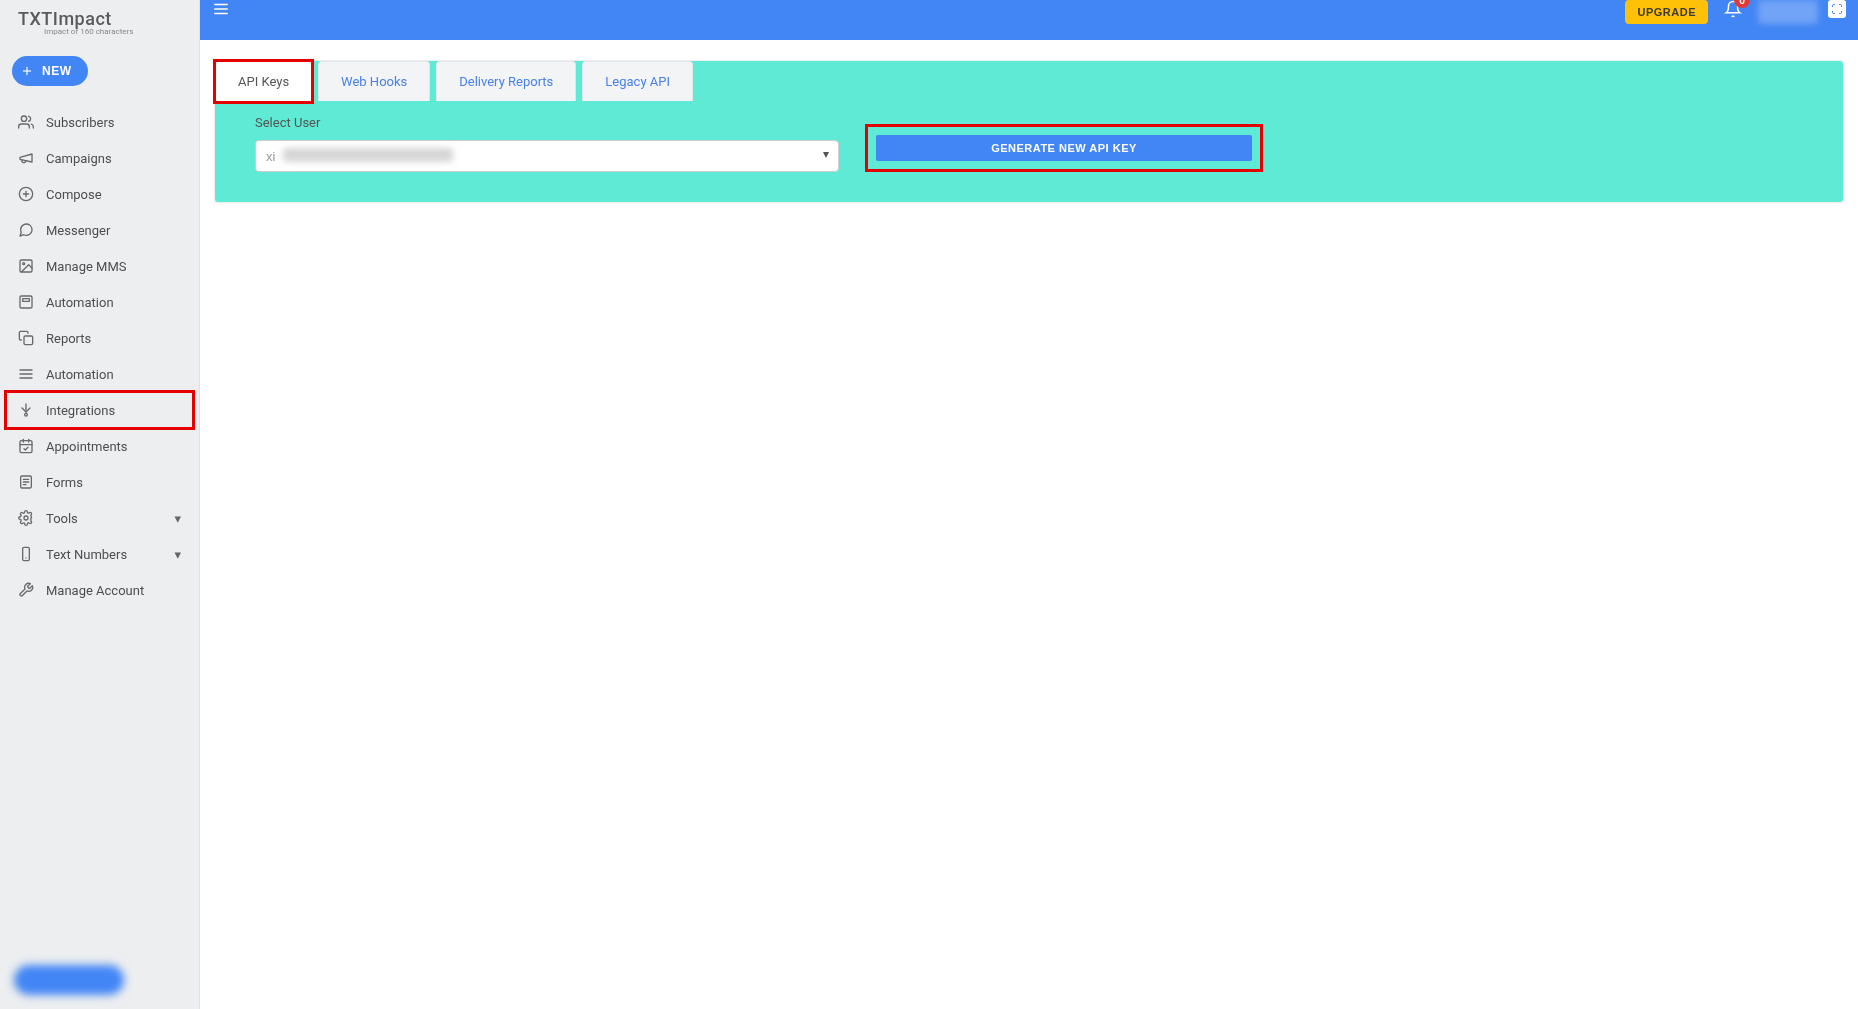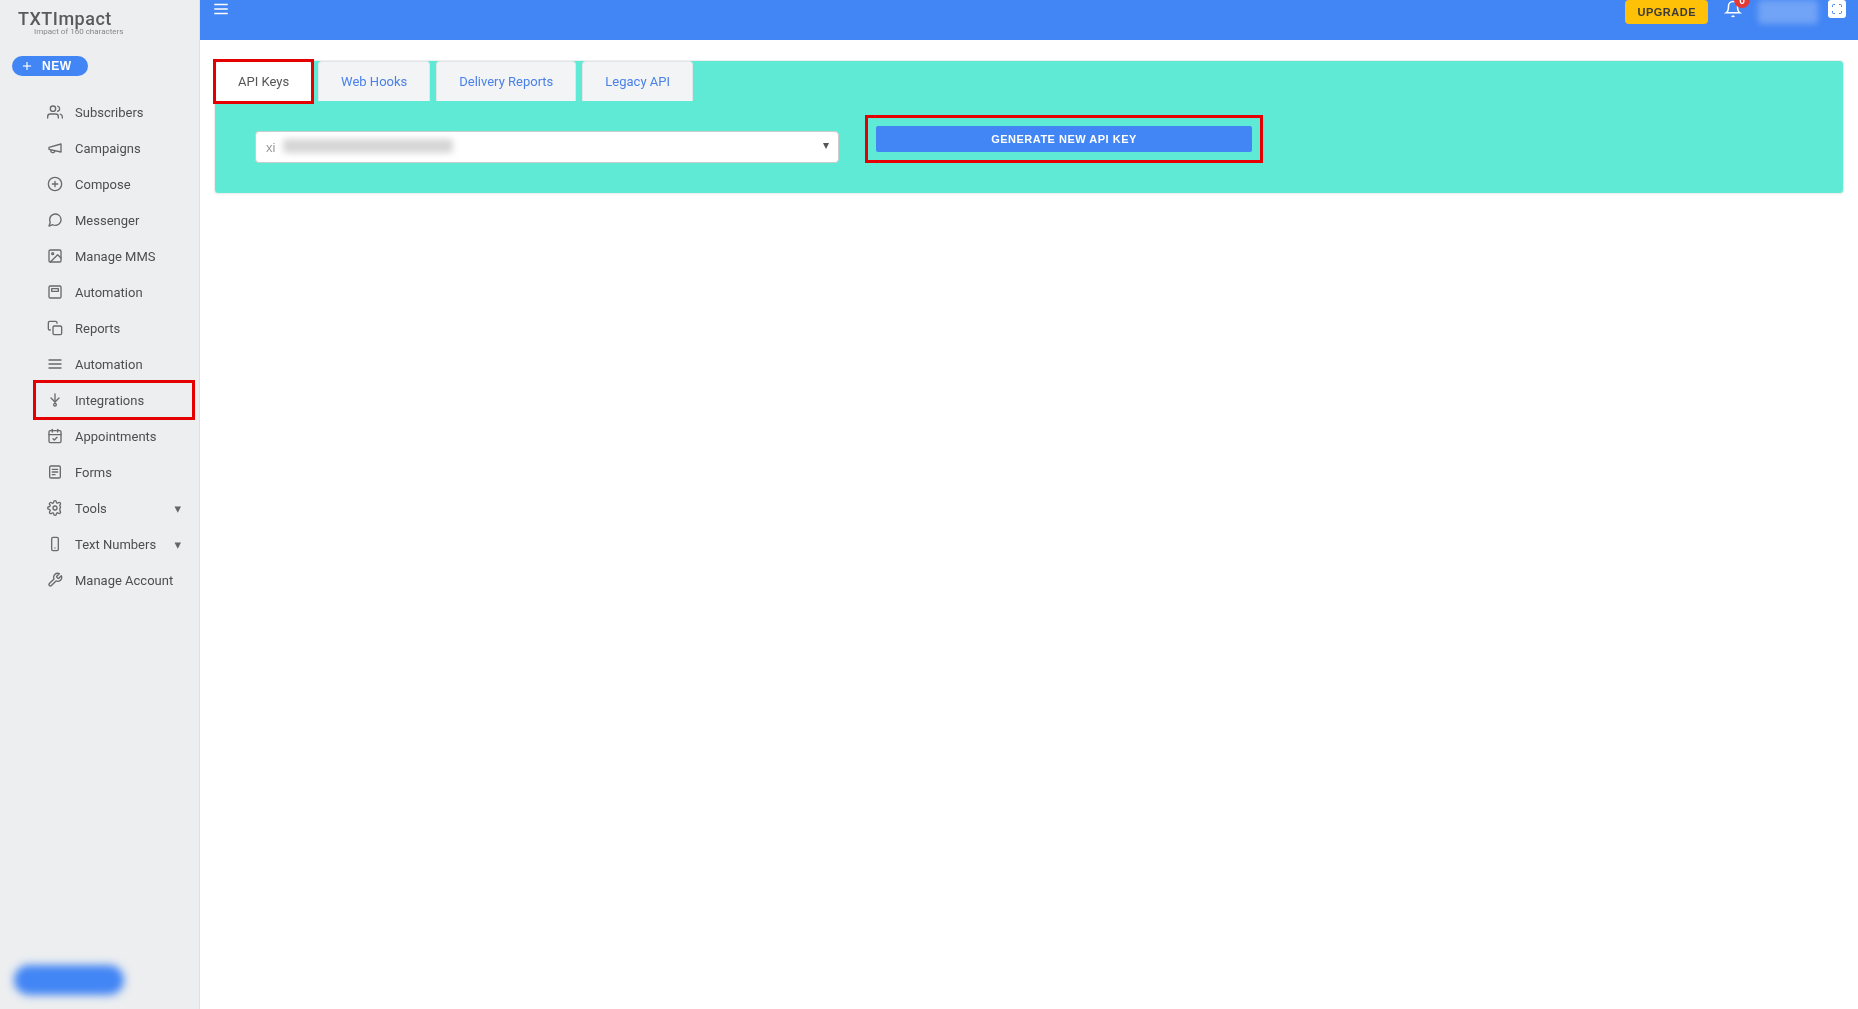--- a/index.html
+++ b/index.html
@@ -8,39 +8,39 @@
   .sidebar {
     width: 200px;
     background: #eceef0;
     border-right: 1px solid #e0e0e0;
     display: flex;
     flex-direction: column;
     position: relative;
   }
   .logo-area { padding: 8px 18px 10px; color: #555; }
   .logo-title { font-size: 18px; font-weight: 500; letter-spacing: .5px; color:#5a5a5a; }
-  .logo-sub { font-size: 8px; color: #888; margin-top:-2px; margin-left:16px; }
+  .logo-sub { font-size: 8px; color: #888; margin-top:-2px; margin-left:26px; }
   .new-btn {
     margin: 10px 0 14px 12px;
     width: 76px;
-    height: 20px;
+    height: 30px;
     background: #4285F4;
     border: none;
     border-radius: 16px;
     color: #fff;
     font-size: 12px;
     font-weight: 600;
     letter-spacing: .5px;
     display: flex;
     align-items: center;
     cursor: pointer;
     padding-left: 8px;
   }
   .new-btn svg { margin-right: 8px; }
-  .nav { flex: 1; overflow-y: auto; padding-top: 4px; padding-left: 29px; }
+  .nav { flex: 1; overflow-y: auto; padding-top: 4px; }
   .nav-item {
     display: flex;
     align-items: center;
     padding: 10px 18px;
     font-size: 13px;
     color: #4e4e4e;
     cursor: pointer;
     position: relative;
   }
   .nav-item .icon { width: 16px; height: 16px; margin-right: 12px; color:#6a6a6a; flex-shrink:0; }
@@ -369,20 +369,21 @@
       <div class="card">
         <div class="tabs" id="tabs">
             <div class="tab active">API Keys<span class="tab-highlight"></span></div>
             <div class="tab">Web Hooks</div>
             <div class="tab">Delivery Reports</div>
             <div class="tab">Legacy API</div>
           </div>
         <div class="panel">
           <div class="form-row">
             <div class="field">
+              <label>Select User</label>
               <div class="select-wrap">
                 <select>
                   <option>xi</option>
                 </select>
                 <div class="blur-overlay"></div>
               </div>
             </div>
             <div class="action-wrap">
               <button class="gen-btn">GENERATE NEW API KEY</button>
             </div>

